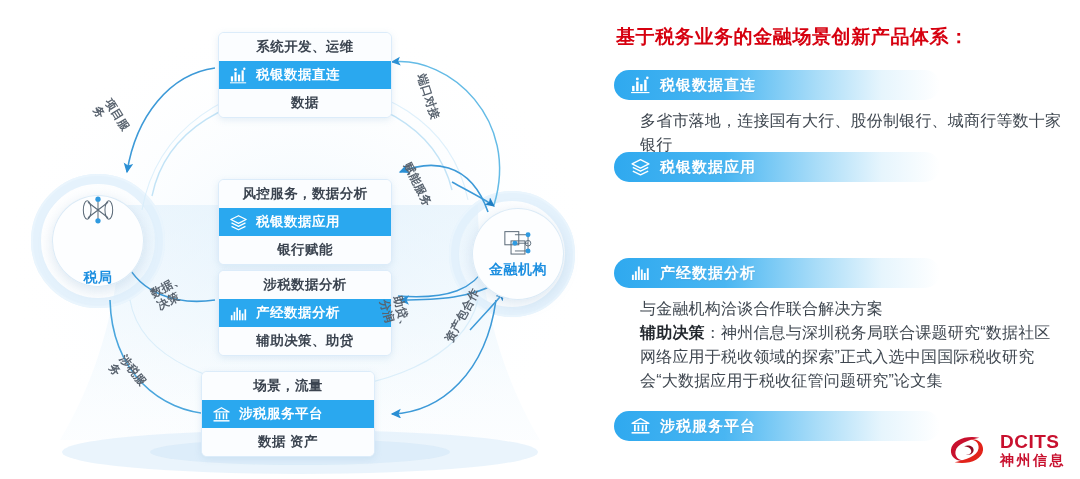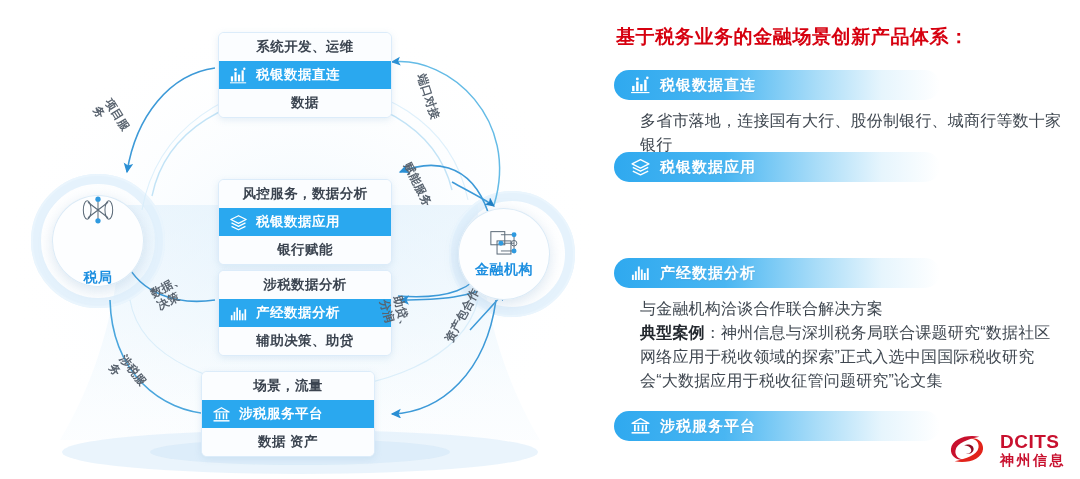--- a/index.html
+++ b/index.html
@@ -134,21 +134,21 @@
     color: #3f4750;
     letter-spacing: 0.2px;
   }
   .sec-body .lead { font-weight: bold; color: #23282e; }
 
   
   #logo {
     position: absolute;
     right: 14px; bottom: 12px;
     display: flex;
-    align-items: flex-start;
+    align-items: flex-end;
     gap: 14px;
   }
   #logo-mark { width: 38px; height: 34px; display:block; }
   #logo-text { line-height: 1; }
   #logo-en {
     font-size: 19px; font-weight: bold; color: #c8102e;
     letter-spacing: 0.5px; font-family: "Liberation Sans", sans-serif;
   }
   #logo-cn {
     font-size: 14px; font-weight: bold; color: #c8102e;
@@ -226,21 +226,21 @@
       <svg class="ent-icon" viewBox="0 0 44 38">
         <ellipse cx="8" cy="19" rx="5" ry="12" fill="none" stroke="#5b6a78" stroke-width="1.3"></ellipse>
         <ellipse cx="36" cy="19" rx="5" ry="12" fill="none" stroke="#5b6a78" stroke-width="1.3"></ellipse>
         <path d="M9 9 L35 29 M9 29 L35 9 M22 5 L22 33" stroke="#5b6a78" stroke-width="1.3" fill="none"></path>
         <circle cx="22" cy="5" r="3.4" fill="#2f9ae0"></circle>
         <circle cx="22" cy="33" r="3.4" fill="#2f9ae0"></circle>
       </svg>
       <span class="ent-label">税局</span>
     </div>
 
-    <div class="ent-circle" style="left:458px; top:208px;text-align:right;">
+    <div class="ent-circle" style="left:472px; top:208px;text-align:right;">
       <svg class="ent-icon" viewBox="0 0 44 38">
         <rect x="5" y="3" width="18" height="17" fill="none" stroke="#5b6a78" stroke-width="1.3"></rect>
         <rect x="13" y="15" width="18" height="17" fill="none" stroke="#5b6a78" stroke-width="1.3"></rect>
         <path d="M18 7 L35 7 M18 18 L35 18 M18 28 L35 28 M35 7 L35 28" stroke="#5b6a78" stroke-width="1.2" fill="none"></path>
         <circle cx="35" cy="7" r="3.2" fill="#2f9ae0"></circle>
         <circle cx="35" cy="18" r="3.6" fill="none" stroke="#5b6a78" stroke-width="1.2"></circle>
         <circle cx="35" cy="28" r="3.2" fill="#2f9ae0"></circle>
         <circle cx="18" cy="18" r="3.2" fill="#2f9ae0"></circle>
       </svg>
       <span class="ent-label">金融机构</span>
@@ -364,21 +364,21 @@
           <rect x="9" y="2.6" width="2.2" height="15.4" fill="#fff"></rect>
           <rect x="12.4" y="6" width="2.2" height="12" fill="#fff"></rect>
           <rect x="15.8" y="10" width="2.2" height="8" fill="#fff"></rect>
           <rect x="19.2" y="4.6" width="2.2" height="13.4" fill="#fff"></rect>
         </svg>
         <span class="sec-text">产经数据分析</span>
       </div>
       <div class="sec-body">
         <p>与金融机构洽谈合作联合解决方案</p>
         <p>
-          <span class="lead">典型案例</span><span>：神州信息与深圳税务局联合课题研究“数据社区网络应用于税收领域的探索”正式入选中国国际税收研究会“大数据应用于税收征管问题研究”论文集</span>
+          <span class="lead">辅助决策</span><span>：神州信息与深圳税务局联合课题研究“数据社区网络应用于税收领域的探索”正式入选中国国际税收研究会“大数据应用于税收征管问题研究”论文集</span>
         </p>
       </div>
     </div>
 
     <div class="sec" style="top:411px;">
       <div class="sec-pill">
         <svg class="sec-icon" viewBox="0 0 24 20">
           <path d="M12 1.6 L21.6 7 L2.4 7 Z" fill="none" stroke="#fff" stroke-width="1.5" stroke-linejoin="round"></path>
           <rect x="4.6" y="8.6" width="2" height="7.2" fill="#fff"></rect>
           <rect x="8.6" y="8.6" width="2" height="7.2" fill="#fff"></rect>

